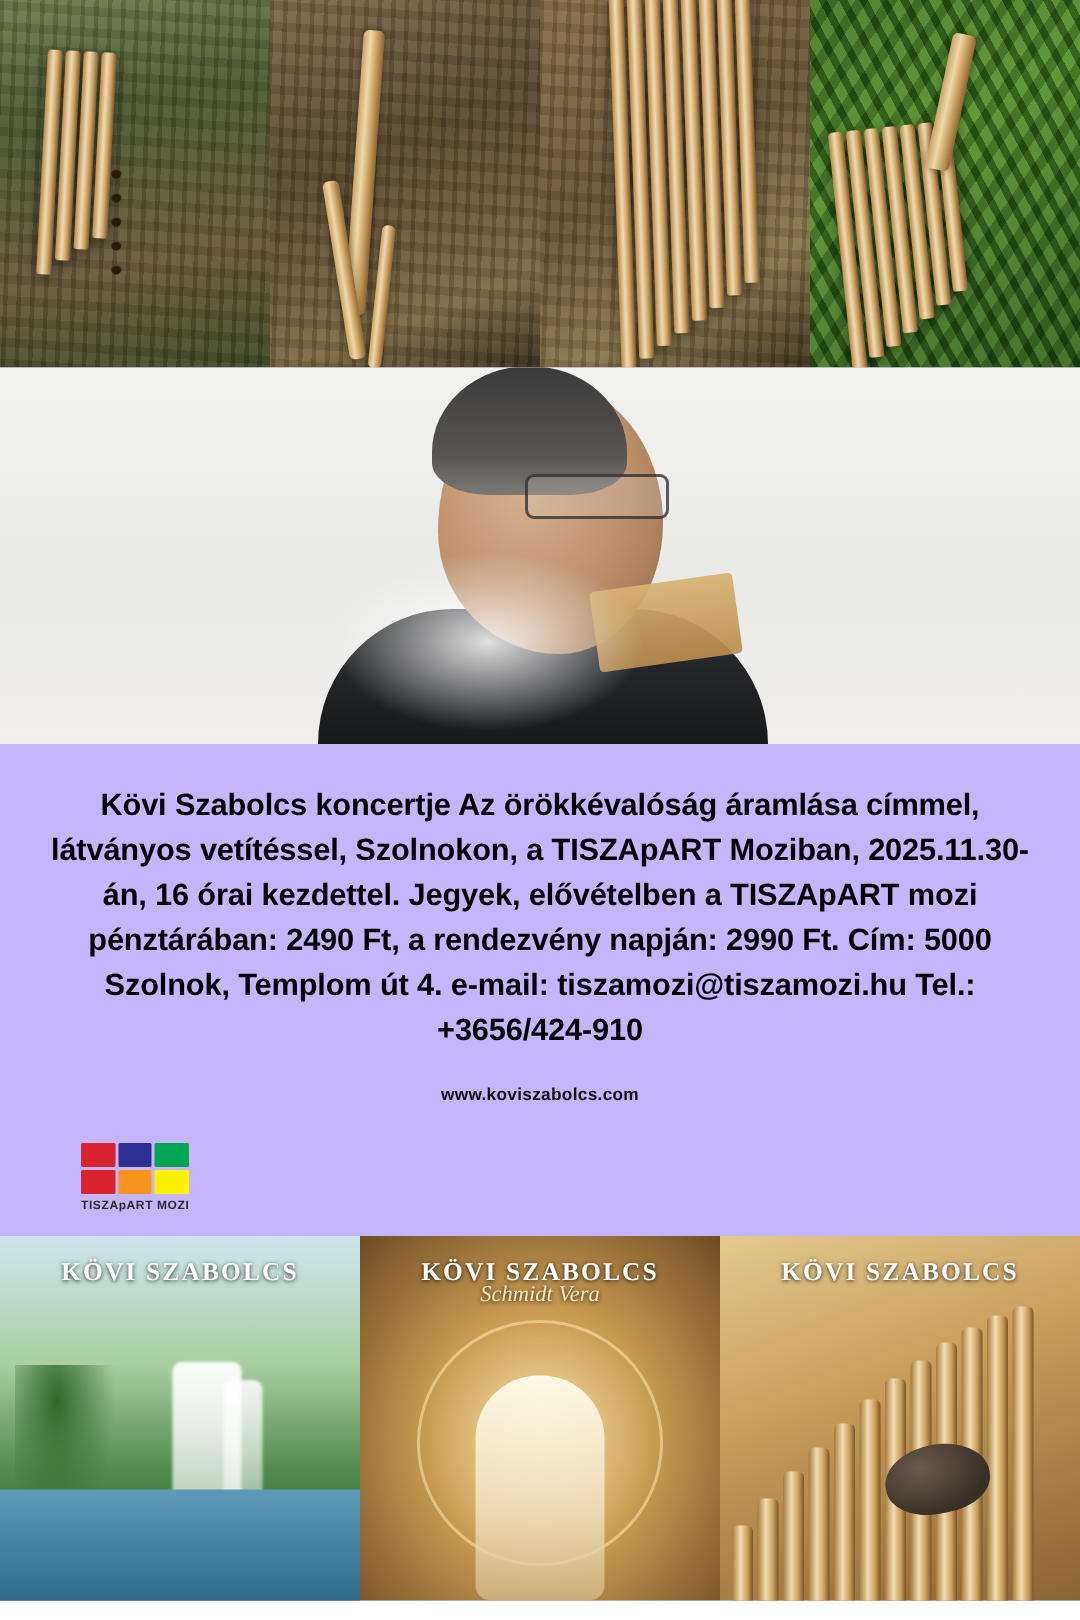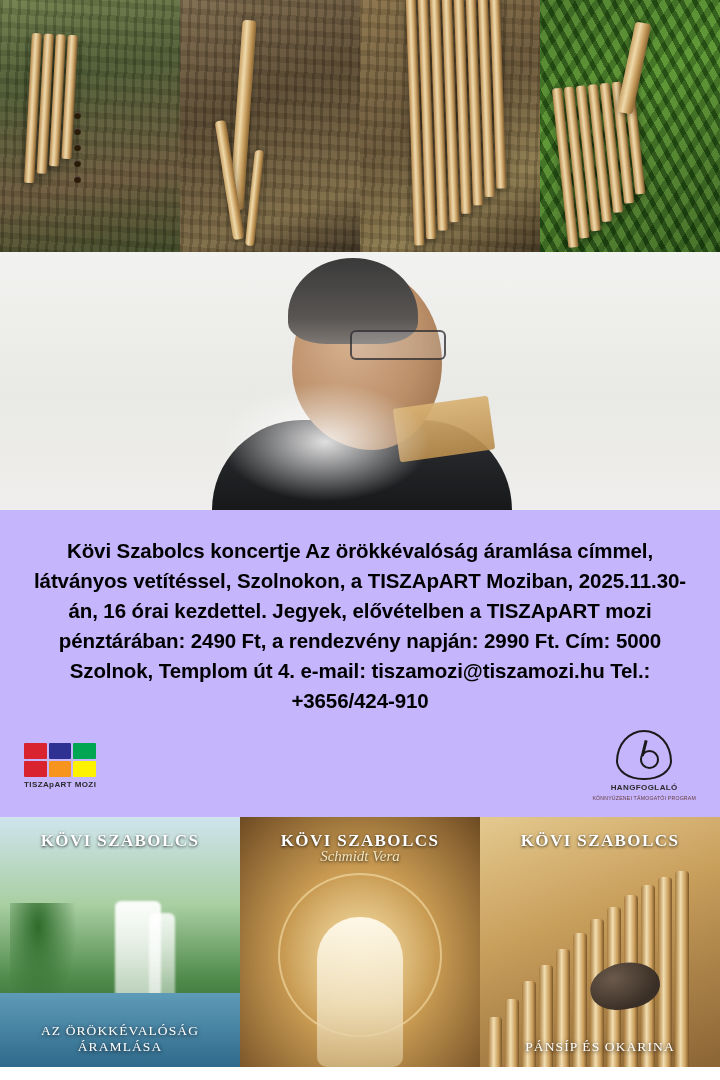--- a/index.html
+++ b/index.html
@@ -185,22 +185,22 @@
     display: flex;
     align-items: center;
     justify-content: space-between;
     padding: 14px 24px 10px 24px;
     height: 84px;
     box-sizing: border-box;
   }
   .logo {
     display: flex;
     flex-direction: column;
-    align-items: center;
     gap: 3px;
+    margin-left: 30px;
   }
   .logo-caption {
     font-size: 8px;
     font-weight: bold;
     letter-spacing: .4px;
     color: #2b2b2b;
     text-align: center;
   }
   .logo-caption.small {
     font-size: 5.2px;
@@ -506,53 +506,48 @@
       <div class="head"></div>
       <div class="hair"></div>
       <div class="glasses"></div>
       <div class="mouth-pipe"></div>
       <div class="mist"></div>
     </div>
   </div>
 
   <div class="text-block">
     <div class="main-text">Kövi Szabolcs koncertje Az örökkévalóság áramlása címmel, látványos vetítéssel, Szolnokon, a TISZApART Moziban, 2025.11.30-án, 16 órai kezdettel. Jegyek, elővételben a TISZApART mozi pénztárában: 2490 Ft, a rendezvény napján: 2990 Ft. Cím: 5000 Szolnok, Templom út 4. e-mail: tiszamozi@tiszamozi.hu Tel.: +3656/424-910</div>
+    <div class="website">www.koviszabolcs.com</div>
   </div>
 
   <div class="logo-row">
 
     <div class="logo">
       <div class="tiszapart-mark">
         <i class="tp-a"></i>
           <i class="tp-b"></i>
           <i class="tp-c"></i>
         <i class="tp-d"></i>
           <i class="tp-e"></i>
           <i class="tp-f"></i>
       </div>
       <div class="logo-caption">TISZApART MOZI</div>
     </div>
 
-    <div class="logo">
-      <div class="hangfoglalo-mark"></div>
-      <div class="logo-caption">HANGFOGLALÓ</div>
-      <div class="logo-caption small">KÖNNYŰZENEI TÁMOGATÓI PROGRAM</div>
-    </div>
 
   </div>
 
   <div class="album-strip">
 
     <div class="album alb1">
       <div class="palm"></div>
       <div class="falls"></div>
       <div class="falls2"></div>
       <div class="lake"></div>
       <div class="album-title">KÖVI SZABOLCS</div>
-      <div class="album-caption">AZ ÖRÖKKÉVALÓSÁG ÁRAMLÁSA</div>
     </div>
 
     <div class="album alb2">
       <div class="halo"></div>
       <div class="figure"></div>
       <div class="album-title">KÖVI SZABOLCS</div>
       <div class="album-sub">Schmidt Vera</div>
     </div>
 
     <div class="album alb3">
@@ -565,17 +560,16 @@
           <span style="height:144px"></span>
         <span style="height:158px"></span>
           <span style="height:170px"></span>
           <span style="height:182px"></span>
         <span style="height:192px"></span>
           <span style="height:200px"></span>
           <span style="height:206px"></span>
       </div>
       <div class="ocarina"></div>
       <div class="album-title">KÖVI SZABOLCS</div>
-      <div class="album-caption">PÁNSÍP ÉS OKARINA</div>
     </div>
   </div>
 
 </div>
 
 </body></html>

